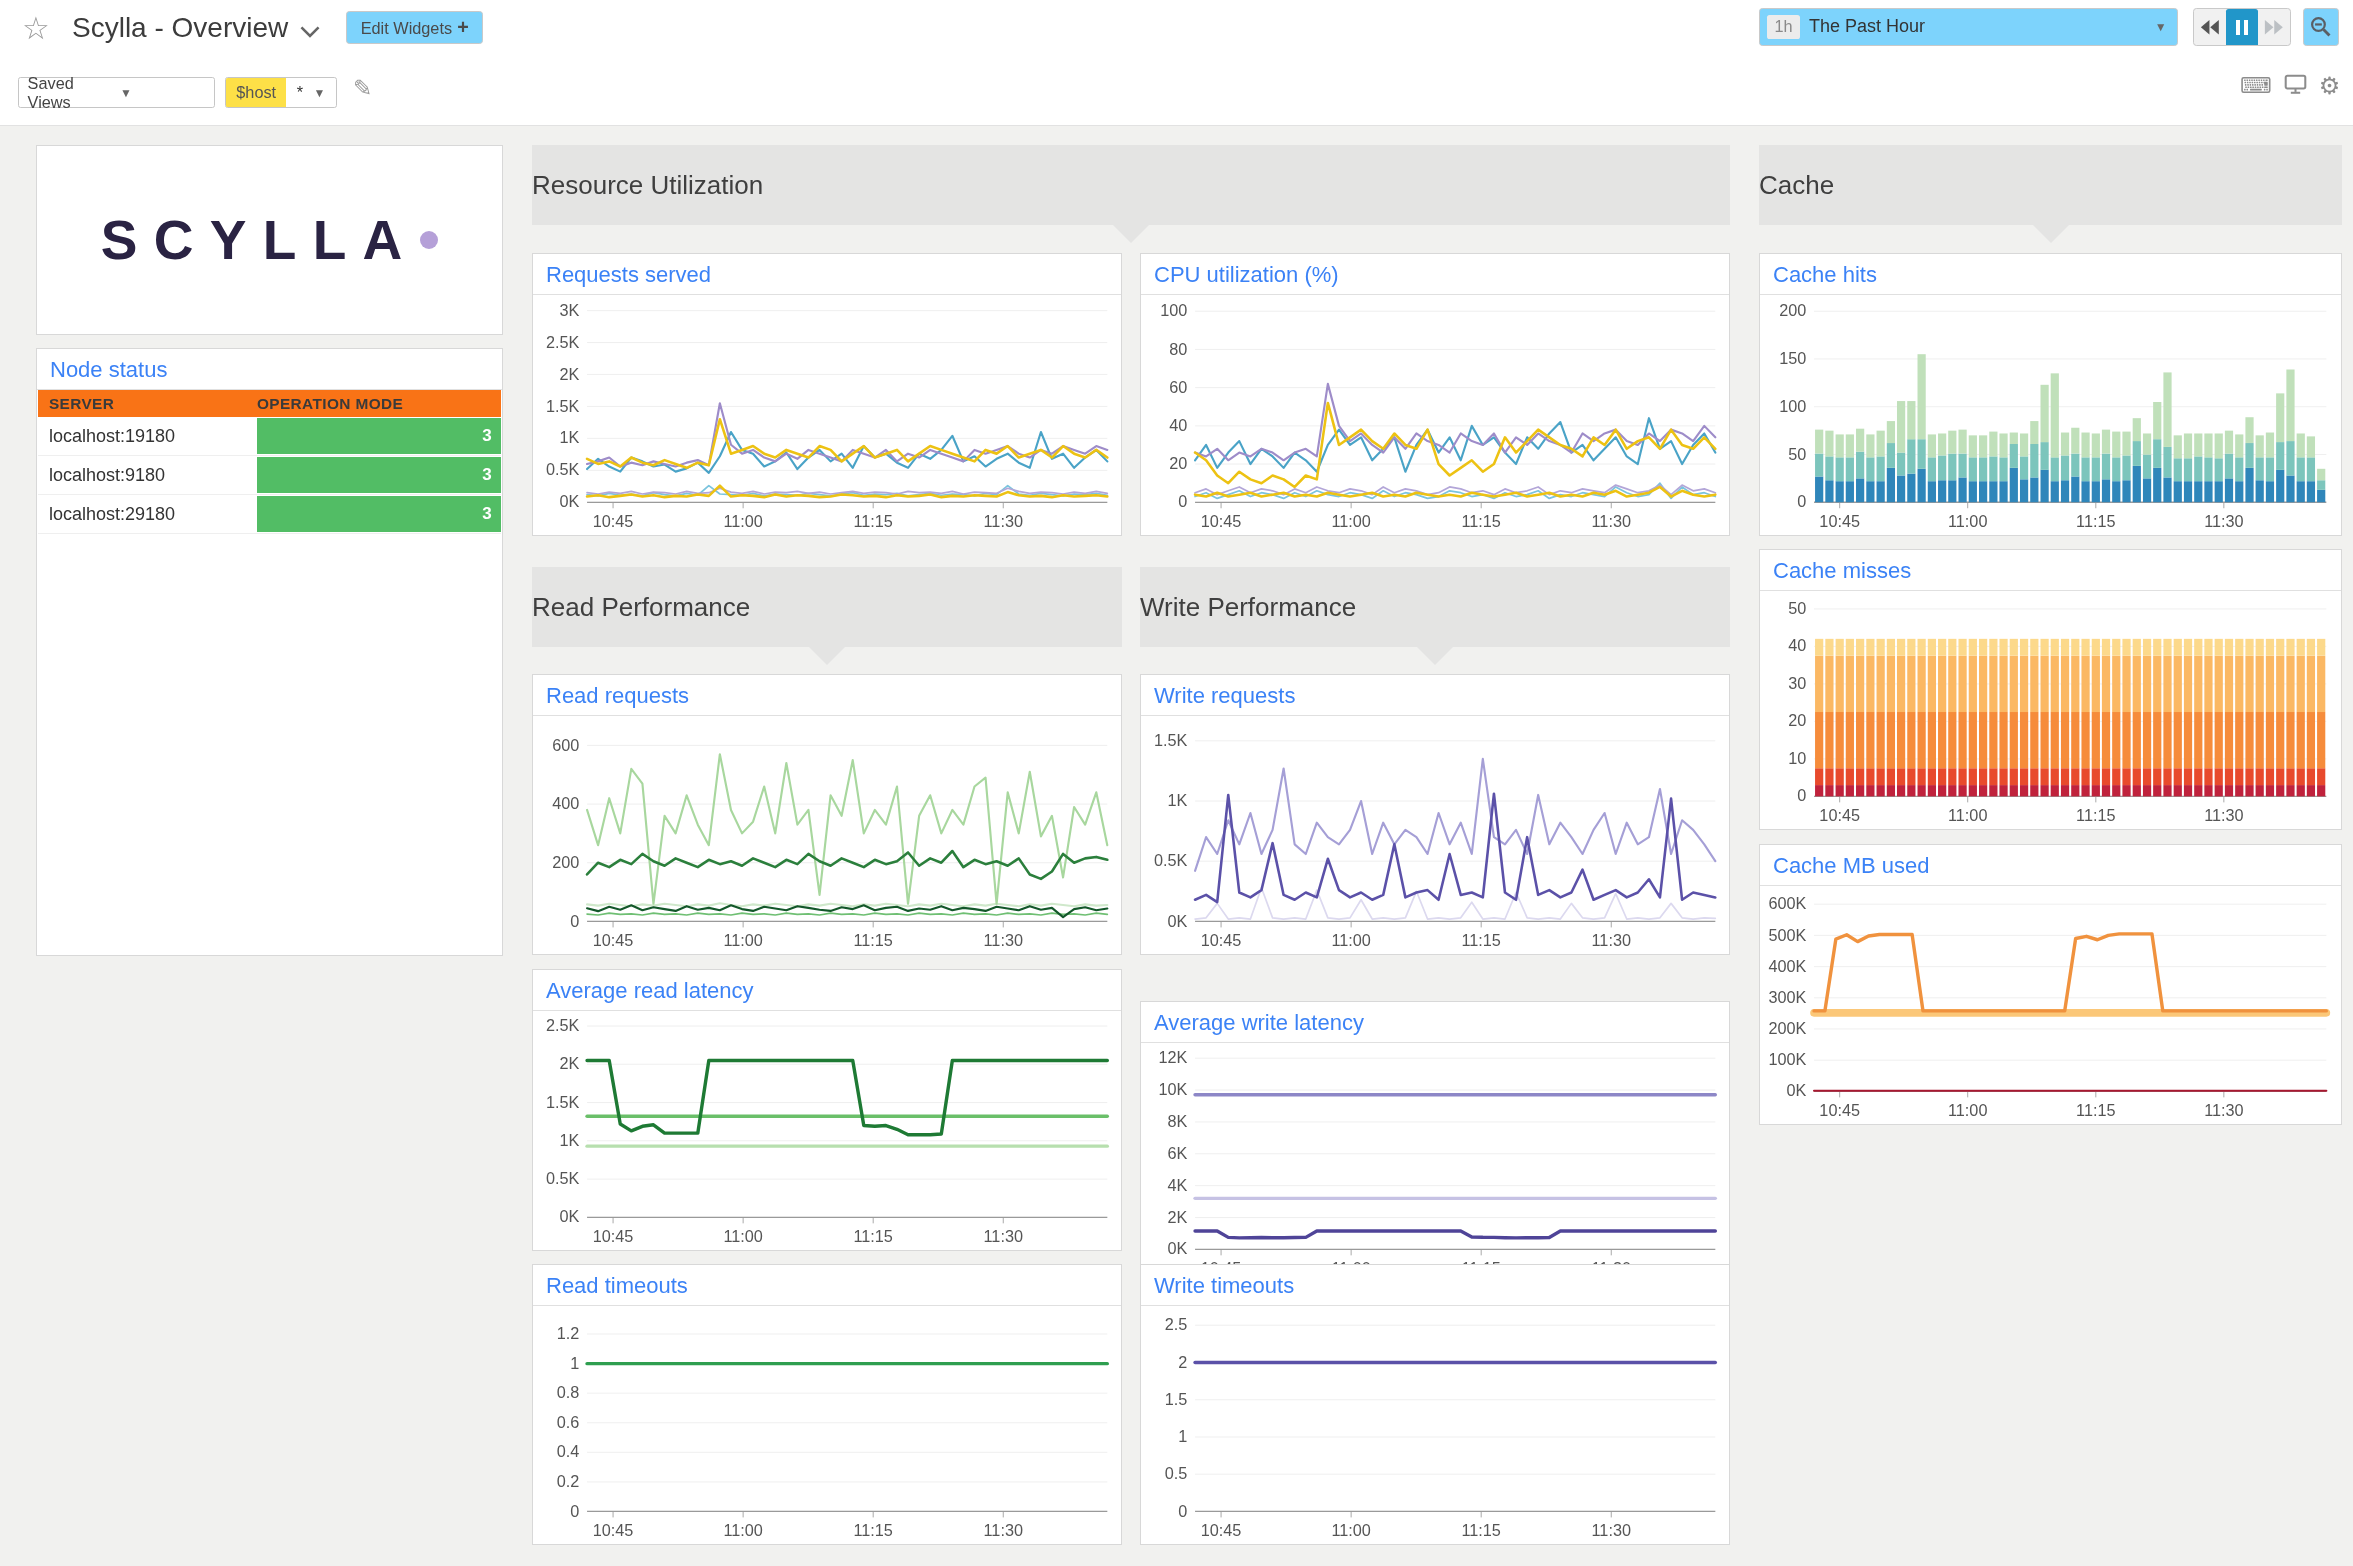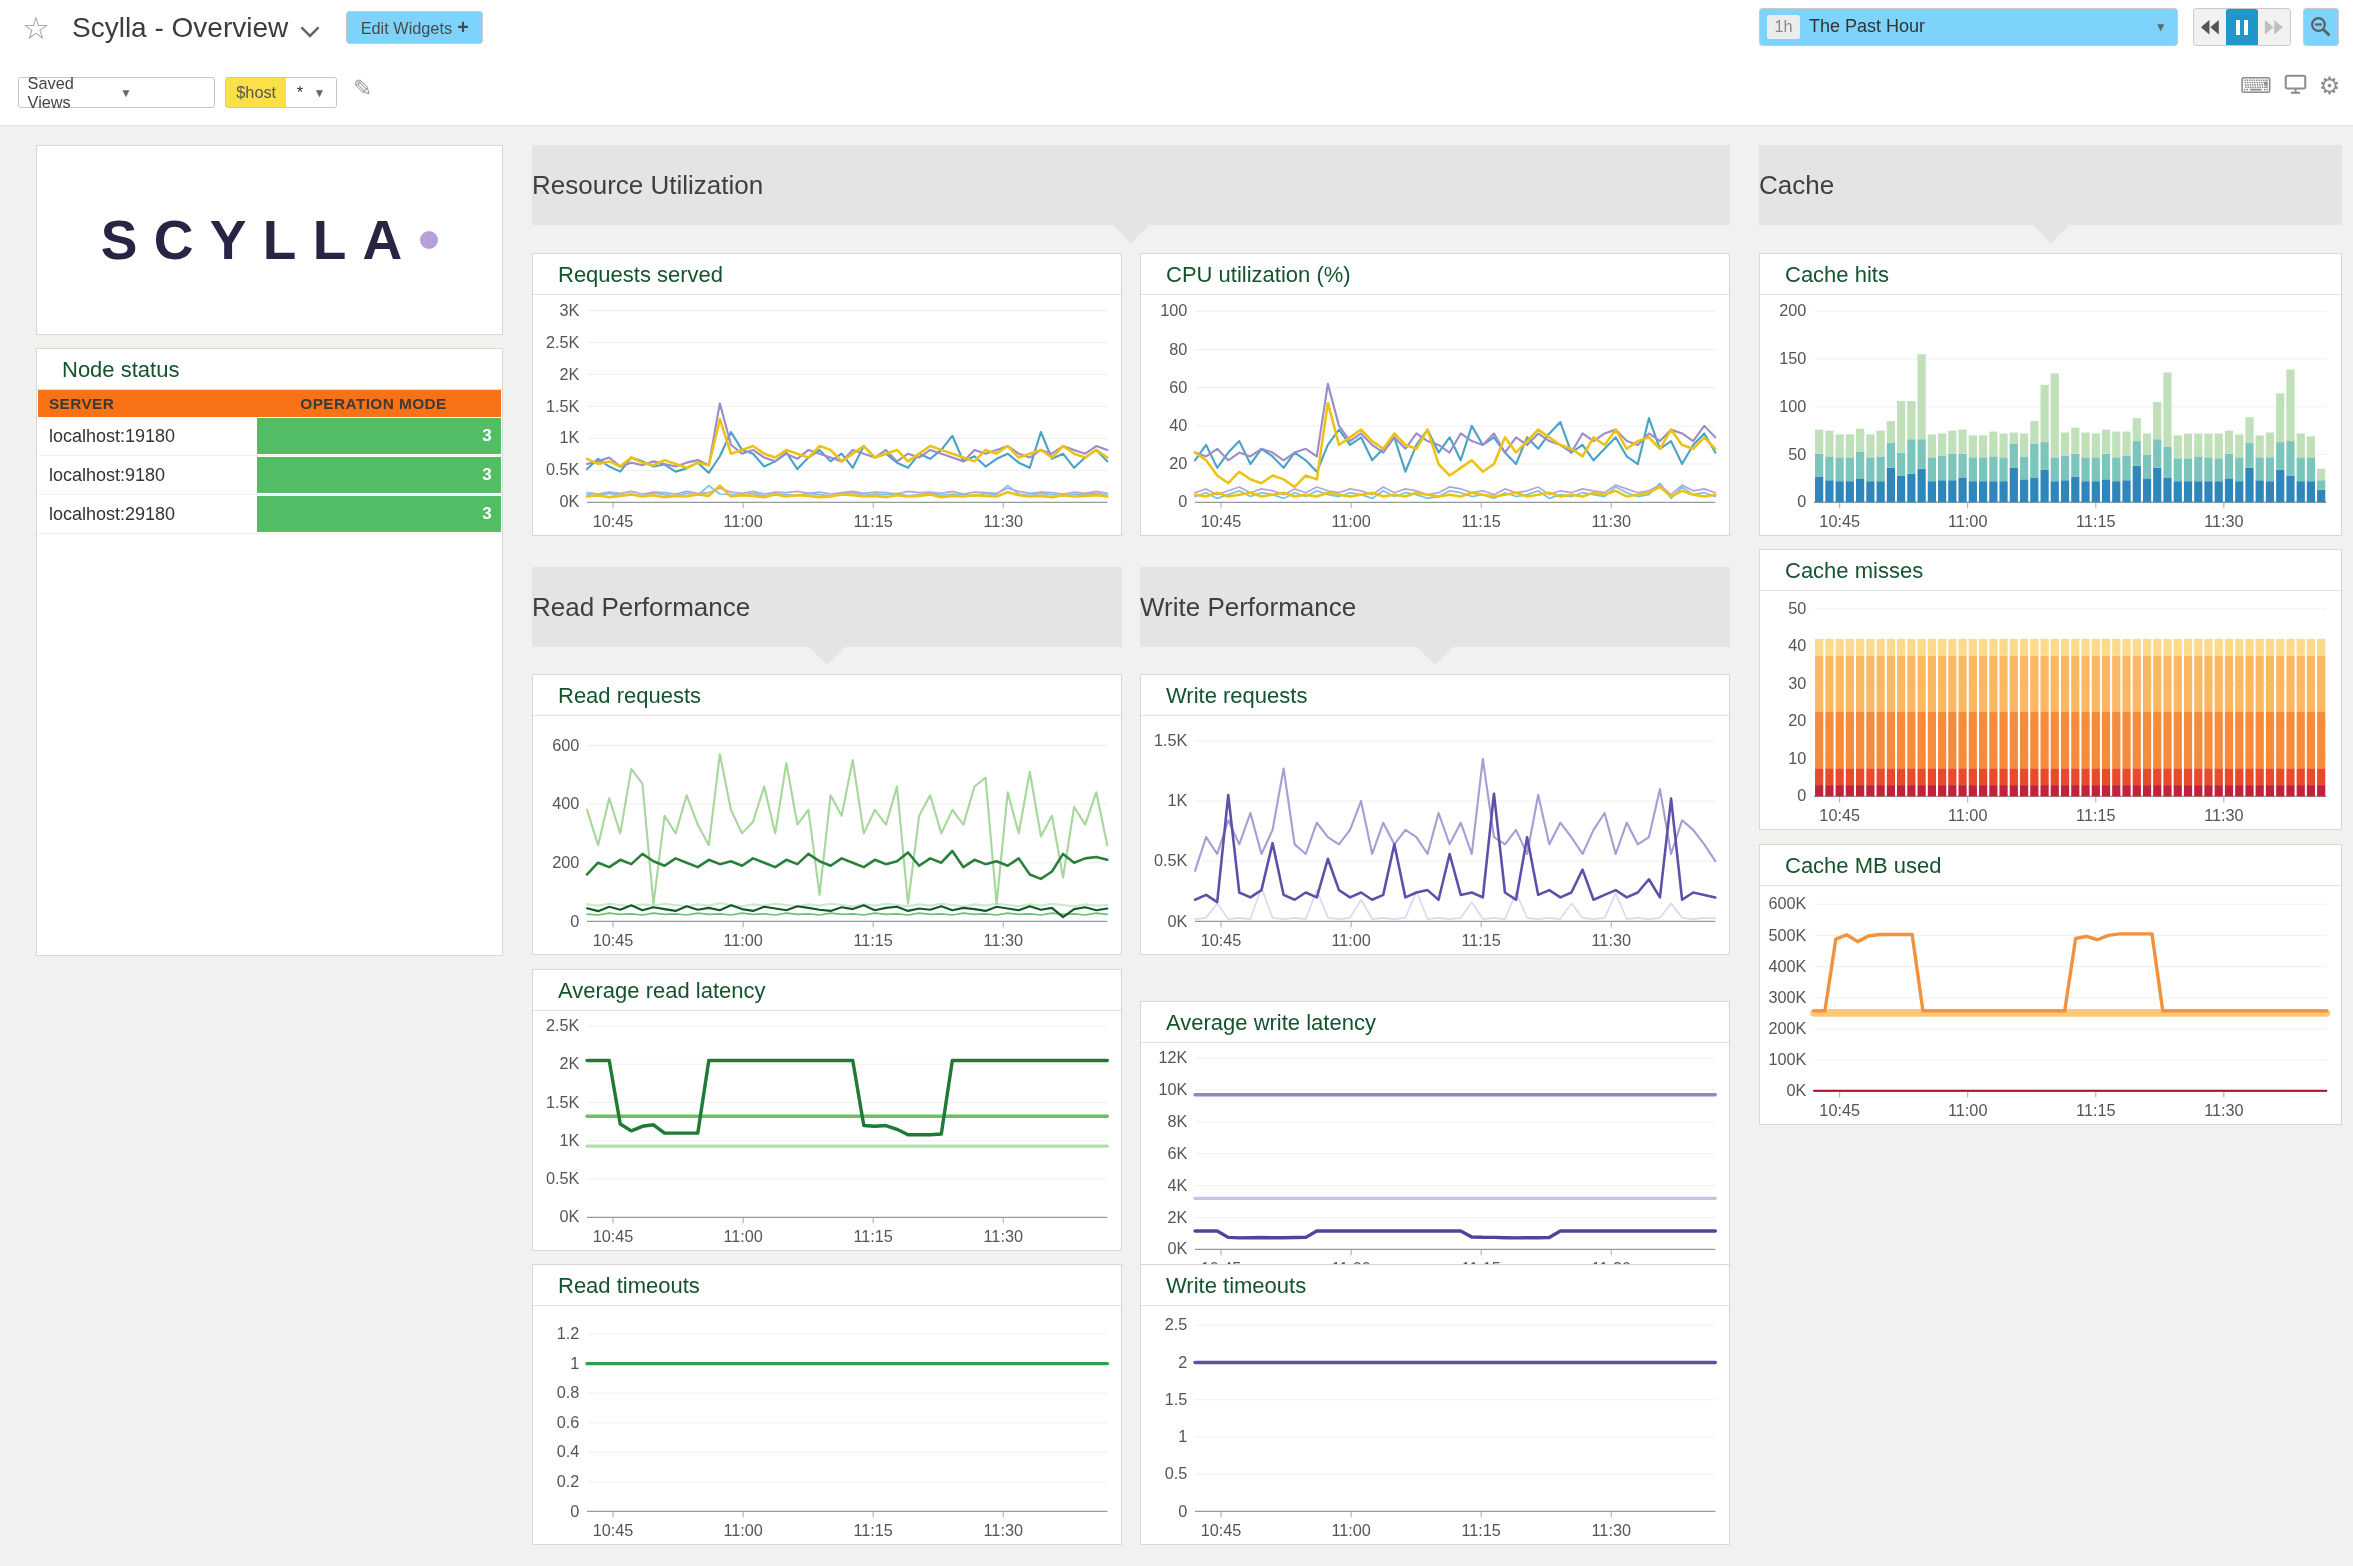--- a/index.html
+++ b/index.html
@@ -25,33 +25,33 @@
   .select{box-sizing:border-box;border:0.9px solid #c6c6c6;border-radius:2.6px;background:#fff;height:31px;display:flex;align-items:center;font-size:16.3px;color:#444;}
   .savedviews{left:18px;top:77px;width:197px;}
   .savedviews span{flex:1;padding-left:8.6px;}
   .hostbox{left:225px;top:77px;overflow:hidden;}
   .hosttag{background:#fde047;color:#555;padding:0 10.3px;height:31px;line-height:31px;}
   .hostval{padding:0 10.3px;color:#333;}
   .pencil{left:353px;top:75px;font-size:23px;color:#9a9a9a;}
   .hicons{right:13.7px;top:72px;display:flex;align-items:center;gap:12px;color:#8c8c8c;}
   .content{position:relative;width:2354px;height:1440px;}
   .widget{position:absolute;background:#fff;border:0.9px solid #d8d8d8;box-sizing:border-box;}
-  .wtitle{height:40px;line-height:41px;padding-left:25px;font-size:22px;color:#14532d;border-bottom:0.9px solid #e0e0e0;white-space:nowrap;overflow:hidden;}
+  .wtitle{height:40px;line-height:41px;padding-left:13px;font-size:22px;color:#3b82f6;border-bottom:0.9px solid #e0e0e0;white-space:nowrap;overflow:hidden;}
   .chart{position:absolute;top:41px;left:0.9px;right:0.9px;bottom:0.9px;}
   .ghead{position:absolute;background:#e4e4e3;height:80px;text-align:left;}
   .ghead span{font-size:26px;color:#3f3f3f;line-height:80px;}
   .notch{position:absolute;left:50%;bottom:-18px;margin-left:-19px;width:0;height:0;
          border-left:19px solid transparent;border-right:19px solid transparent;border-top:19px solid #e4e4e3;}
   .logocard{display:flex;align-items:center;justify-content:center;}
   .logotext{font-size:55px;font-weight:700;letter-spacing:16.3px;color:#2a2343;}
   .logodot{display:inline-block;width:18px;height:18px;border-radius:50%;background:#b5a0d8;margin-left:1.7px;}
   .ntable{position:absolute;top:41px;left:0.9px;right:0.9px;}
   .nhead{display:flex;background:#f97316;height:27px;align-items:center;font-size:15.4px;font-weight:700;color:#3a3a3a;letter-spacing:0.4px;}
   .nhead .c1{width:208px;padding-left:11px;}
-  .nhead .c2{flex:1;text-align:center;padding-right:11px;}
+  .nhead .c2{flex:1;text-align:left;padding-right:11px;}
   .nrow{display:flex;height:38px;border-bottom:0.9px solid #efefef;}
   .nrow .server{width:208px;padding-left:11px;font-size:18px;color:#333;line-height:38px;}
   .nrow .mode{flex:1;background:#52bd65;margin:0.9px 0;color:#fff;font-size:17px;font-weight:700;
               text-align:right;padding-right:9.4px;line-height:36px;}
   svg text{font-family:"Liberation Sans",sans-serif;}
 </style>
 </head>
 <body>
 
 <div class="topbar">

